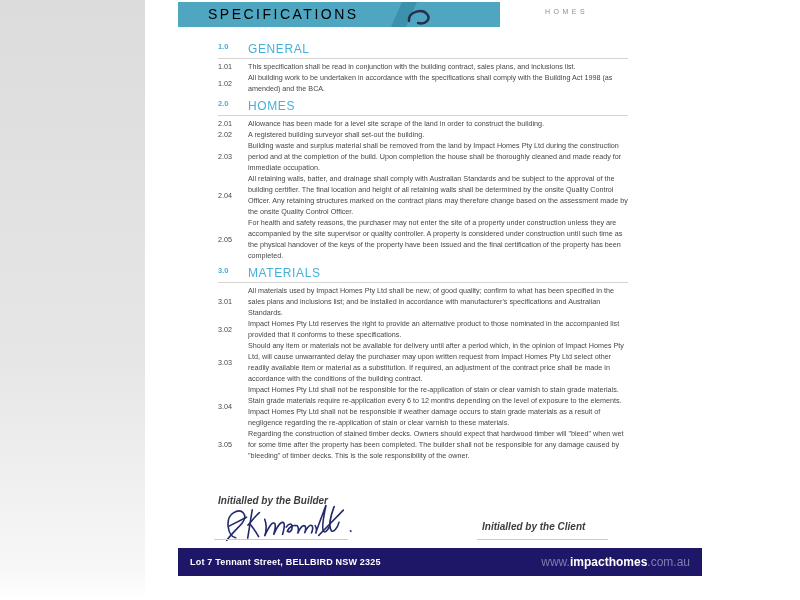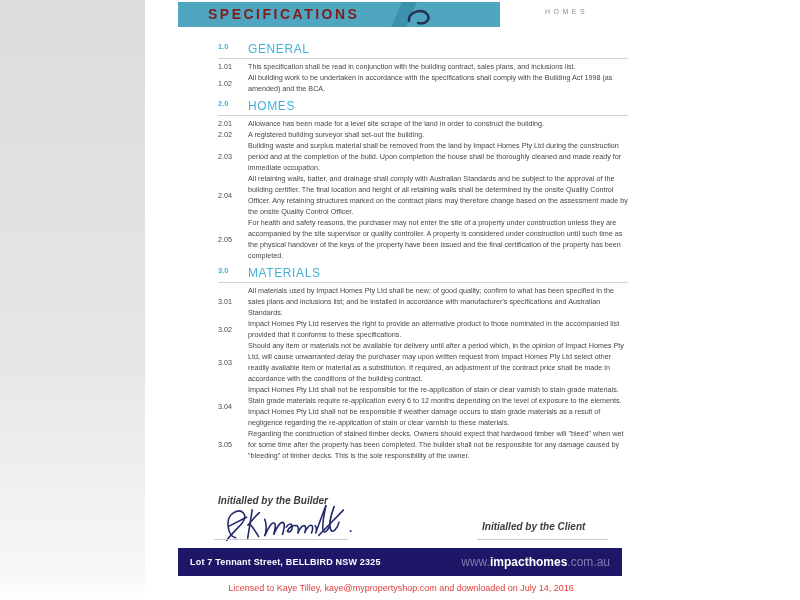--- a/index.html
+++ b/index.html
@@ -5,22 +5,22 @@
   * { margin:0; padding:0; box-sizing:border-box; }
   html,body { width:800px; height:600px; }
   body { font-family:"Liberation Sans", sans-serif; background:#f2f2f2; position:relative; overflow:hidden; }
   .stage { position:absolute; top:0; left:0; width:800px; height:600px; background:#ffffff; }
   .gray-strip { position:absolute; left:0; top:0; width:145px; height:600px;
                 background:linear-gradient(180deg,#dcdcdc 0%, #e6e6e6 60%, #f7f7f7 95%, #ffffff 100%); }
   .page { position:absolute; left:145px; top:0; width:655px; height:600px; background:#ffffff; }
 
   
   .banner { position:absolute; left:33px; top:2px; width:322px; height:25px; background:#4fa6c0; overflow:hidden; }
-  .banner-title { position:absolute; left:30px; top:0; line-height:25px; color:#7f1d1d;
-                  font-size:14px; letter-spacing:2.5px; font-weight:700; }
+  .banner-title { position:absolute; left:30px; top:0; line-height:25px; color:#000000;
+                  font-size:14px; letter-spacing:2.5px; font-weight:400; }
   .banner-logo { position:absolute; right:38px; top:0; }
   .brand { position:absolute; left:400px; top:8px; font-size:7px; letter-spacing:3.5px; color:#8f8f8f; }
 
   
   .content { position:absolute; left:73px; top:42px; width:410px; }
   .spec-section { margin-bottom:5px; }
   .sec-head { display:flex; align-items:flex-start; }
   .sec-num { flex:0 0 30px; font-size:7.5px; font-weight:bold; color:#45b1d8; }
   .sec-title { font-size:12px; font-weight:normal; letter-spacing:0.6px; color:#45b1d8; }
   .sec-rule { border-bottom:1px solid #d4d4d4; margin:2px 0 2px 0; width:410px; }
@@ -31,21 +31,21 @@
   
   .sig-label { position:absolute; font-size:10px; font-weight:bold; color:#3d3d3d;font-style:italic; }
   .sig-label.builder { left:73px; top:495px; }
   .sig-label.client { left:337px; top:521px; }
   .signature-svg { position:absolute; left:78px; top:501px; transform:rotate(-3deg); }
   .sig-line { position:absolute; top:539px; height:1px; background:#cccccc; }
   .sig-line.left { left:69px; width:134px; }
   .sig-line.right { left:332px; width:131px; }
 
   
-  .footer-bar { position:absolute; left:33px; top:548px; width:444px; height:28px; background:#1e1666;
+  .footer-bar { position:absolute; left:33px; top:548px; width:524px; height:28px; background:#1e1666;
                 display:flex; align-items:center; justify-content:space-between; padding:0 12px; }
   .footer-address { color:#ffffff; font-size:9px; font-weight:bold; letter-spacing:0.2px; }
   .footer-site { font-size:12px; color:#7d7fb0; }
   .footer-site b { color:#ffffff; font-weight:bold; }
   .license { position:absolute; left:33px; top:583px; width:446px; text-align:center;
              font-size:9px; color:#e23b3b; }
 </style>
 </head>
 <body>
 
@@ -175,15 +175,14 @@
       </g>
     </svg>
     <div class="sig-line left"></div>
     <div class="sig-line right"></div>
 
     <div class="footer-bar">
       <span class="footer-address">Lot 7 Tennant Street, BELLBIRD NSW 2325</span>
       <span class="footer-site"><span class="dim">www.</span><b>impacthomes</b><span class="dim">.com.au</span></span>
     </div>
 
-    <div class="license">Licensed to Kaye Tilley, kaye@mypropertyshop.com and downloaded on July 14, 2016</div>
   </div>
 </div>
 
 </body></html>

